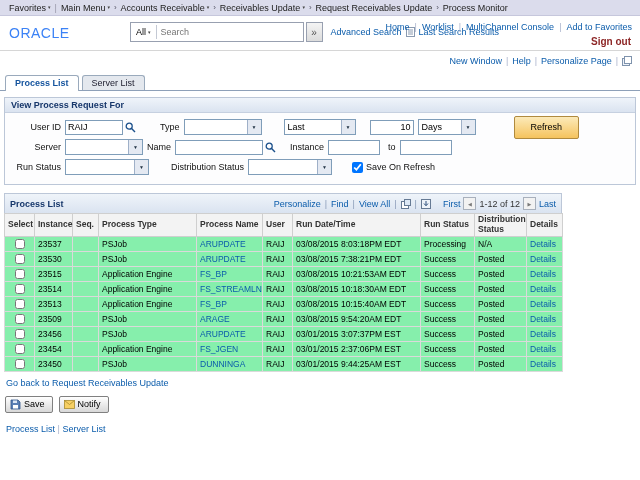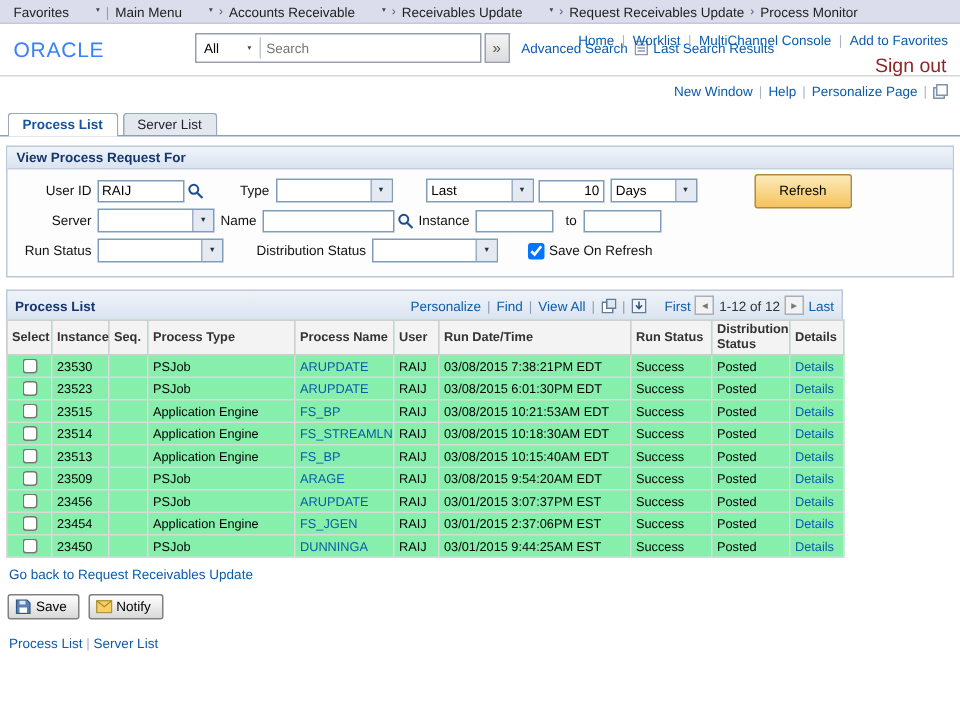--- a/index.html
+++ b/index.html
@@ -1,38 +1,38 @@
 <!DOCTYPE html>
 <html><head>
 <meta charset="utf-8">
 <style>
   html,body{margin:0;padding:0}
   body{width:640px;height:480px;overflow:hidden;background:#fff;font-family:"Liberation Sans",sans-serif;font-size:9px;color:#000;position:relative}
   a{color:#0b5cab;text-decoration:none;cursor:pointer}
 
   
   .crumbbar{height:15px;background:#dbdcec;border-bottom:1px solid #c6c7dc;display:flex;align-items:center;padding:0 6px;color:#222}
-  .crumb{display:inline-flex;align-items:center;gap:18px;padding:0 3px;cursor:pointer}
+  .crumb{display:inline-flex;align-items:center;gap:2px;padding:0 3px;cursor:pointer}
   .caret{font-size:5px;color:#444;line-height:1}
   .csep{color:#99a;padding:0 1px}
   .chev{color:#556;font-size:8px;padding:0 1px}
 
   
   .hdr{position:relative;height:34px;border-bottom:1px solid #d6d6d6}
   .logo{position:absolute;left:9px;top:9px;color:#3b82f6;font-size:14px;font-weight:normal;letter-spacing:.5px}
   .searchbar{position:absolute;left:130px;top:6px;display:flex;align-items:center}
   .searchbox{display:flex;align-items:center;border:1px solid #98a0b0;height:20px;background:#fff;box-sizing:border-box}
-  .scope{display:flex;align-items:center;gap:19px;padding:0 5px;height:100%;cursor:pointer}
+  .scope{display:flex;align-items:center;gap:2px;padding:0 5px;height:100%;cursor:pointer}
   .scope-sep{width:1px;height:14px;background:#c4c9d4}
   .searchbox input{border:none;outline:none;width:138px;font:inherit;font-size:9px;padding:0 4px;color:#333}
   .gobtn{width:17px;height:20px;margin-left:2px;background:linear-gradient(#f4f4f4,#dcdcdc);border:1px solid #98a0b0;box-sizing:border-box;display:flex;align-items:center;justify-content:center;color:#555;font-size:10px;cursor:pointer}
   .hlinks{display:flex;align-items:center;gap:4px;margin-left:8px}
   .topnav{position:absolute;right:8px;top:6px;display:flex;align-items:center;gap:5px}
   .nsep{color:#aab3cc}
-  .signout{position:absolute;right:9px;top:20px;color:#8d2626;font-weight:normal;font-size:13px;cursor:pointer}
+  .signout{position:absolute;right:9px;top:20px;color:#8d2626;font-weight:bold;font-size:10px;cursor:pointer}
 
   
   .pagebar{height:14px;display:flex;justify-content:flex-end;align-items:center;gap:4px;padding:3px 8px 0}
 
   
   .tabs{display:flex;align-items:flex-end;padding-left:5px;margin-top:4px;border-bottom:1px solid #8ea0b8;height:18px}
   .tab{border:1px solid #9aaabc;border-bottom:none;border-radius:3px 3px 0 0;background:#e4e8ee;color:#223;padding:2px 9px;margin-right:3px;cursor:pointer}
   .tab.active{background:#fff;color:#15549e;font-weight:bold;margin-bottom:-1px;padding-bottom:3px}
 
   
@@ -44,21 +44,21 @@
   .lw{width:48px}
   .tin{height:15px;border:1px solid #7f9db9;font:inherit;font-size:9px;padding:0 2px;box-sizing:border-box}
   .tr-right{text-align:right}
   .psel{display:inline-flex;align-items:center;height:16px;border:1px solid #7f9db9;background:#fff;box-sizing:border-box}
   .pseltxt{flex:1;padding:0 3px;overflow:hidden;white-space:nowrap}
   .pselarrow{width:13px;align-self:stretch;background:#e4e9f2;border-left:1px solid #9fb0c8;display:flex;align-items:center;justify-content:center;font-size:5px;color:#234}
   .lookup{margin-left:2px;cursor:pointer;display:inline-flex}
   .refresh{margin-left:38px;height:23px;padding:0 16px;border:1px solid #b08a3e;border-radius:2px;background:linear-gradient(#fceab9,#f5c35e);font:inherit;font-size:9px;cursor:pointer}
   .cbx{width:11px;height:11px;margin:0;vertical-align:middle}
   .w44{width:44px}.w52{width:52px}.w58{width:58px}.w72{width:72px}.w78{width:78px}.w84{width:84px}.w88{width:88px}
-  .ml4{margin-left:4px}.ml8{margin-left:8px}.ml14{margin-left:3px}.ml16{margin-left:4px}.ml20{margin-left:20px}.ml22{margin-left:22px}.ml24{margin-left:24px}
+  .ml4{margin-left:4px}.ml8{margin-left:8px}.ml14{margin-left:14px}.ml16{margin-left:4px}.ml20{margin-left:20px}.ml22{margin-left:22px}.ml24{margin-left:24px}
 
   
   .gridwrap{margin:8px 0 0 4px;width:558px}
   .gridhdr{display:flex;align-items:center;border:1px solid #bcc7d8;border-bottom:none;background:linear-gradient(#eff4fa,#dae3f0);padding:2px 5px;height:15px}
   .gridtitle{font-weight:bold;color:#17376b}
   .gtools{margin-left:auto;display:flex;align-items:center;gap:4px}
   .gsep{color:#8a9bb8}
   .pgblock{display:flex;align-items:center;gap:3px;margin-left:8px;color:#333}
   .pgbtn{width:11px;height:11px;border:1px solid #a8b0bc;background:#f2f2f2;display:inline-flex;align-items:center;justify-content:center;font-size:5px;color:#777;cursor:pointer}
   .gicon{display:inline-flex;cursor:pointer}
@@ -287,38 +287,38 @@
         <th>User</th>
         <th>Run Date/Time</th>
         <th>Run Status</th>
         <th>Distribution Status</th>
         <th>Details</th>
       </tr>
     </thead>
     <tbody>
         <tr>
           <td class="c-sel"><input type="checkbox" style=""></td>
-          <td>23530</td>
+          <td>23537</td>
           <td></td>
           <td>PSJob</td>
           <td><a>ARUPDATE</a></td>
           <td>RAIJ</td>
-          <td>03/08/2015 7:38:21PM EDT</td>
-          <td>Success</td>
-          <td>Posted</td>
-          <td><a>Details</a></td>
-        </tr>
-        <tr>
-          <td class="c-sel"><input type="checkbox" style=""></td>
-          <td>23523</td>
+          <td>03/08/2015 8:03:18PM EDT</td>
+          <td>Processing</td>
+          <td>N/A</td>
+          <td><a>Details</a></td>
+        </tr>
+        <tr>
+          <td class="c-sel"><input type="checkbox" style=""></td>
+          <td>23530</td>
           <td></td>
           <td>PSJob</td>
           <td><a>ARUPDATE</a></td>
           <td>RAIJ</td>
-          <td>03/08/2015 6:01:30PM EDT</td>
+          <td>03/08/2015 7:38:21PM EDT</td>
           <td>Success</td>
           <td>Posted</td>
           <td><a>Details</a></td>
         </tr>
         <tr>
           <td class="c-sel"><input type="checkbox" style=""></td>
           <td>23515</td>
           <td></td>
           <td>Application Engine</td>
           <td><a>FS_BP</a></td>

